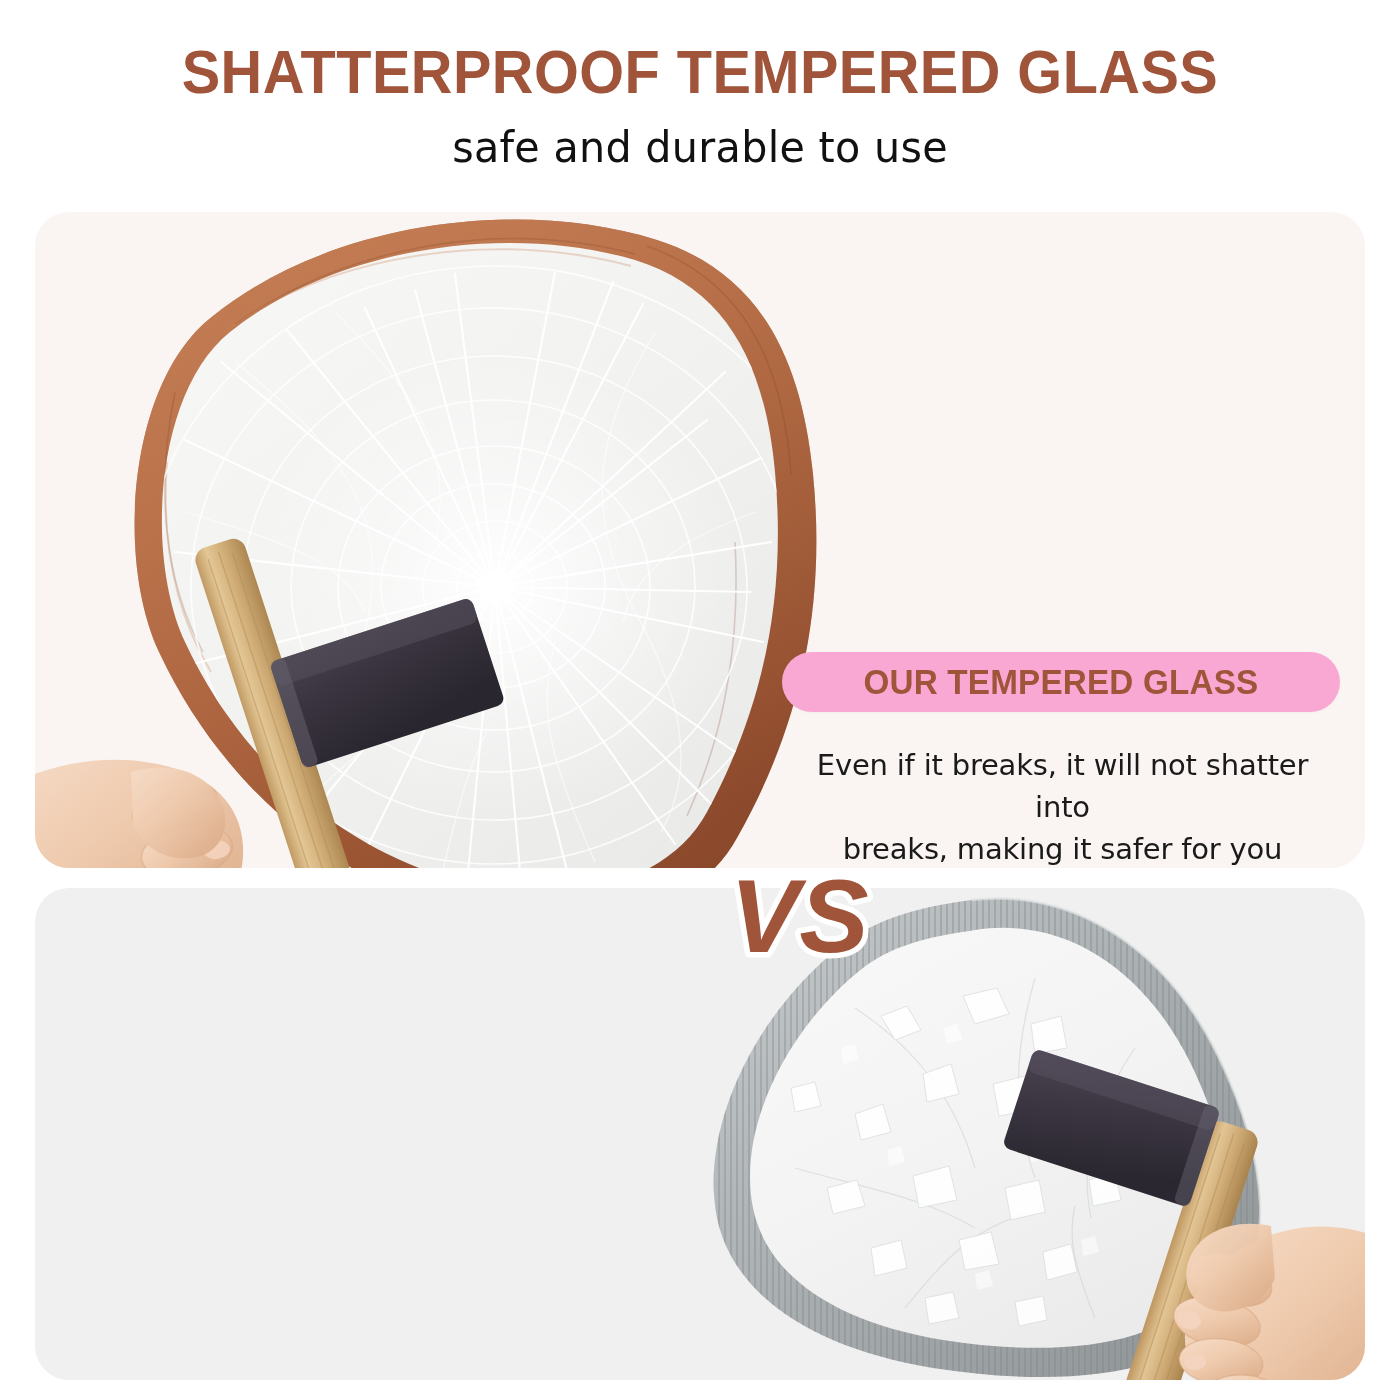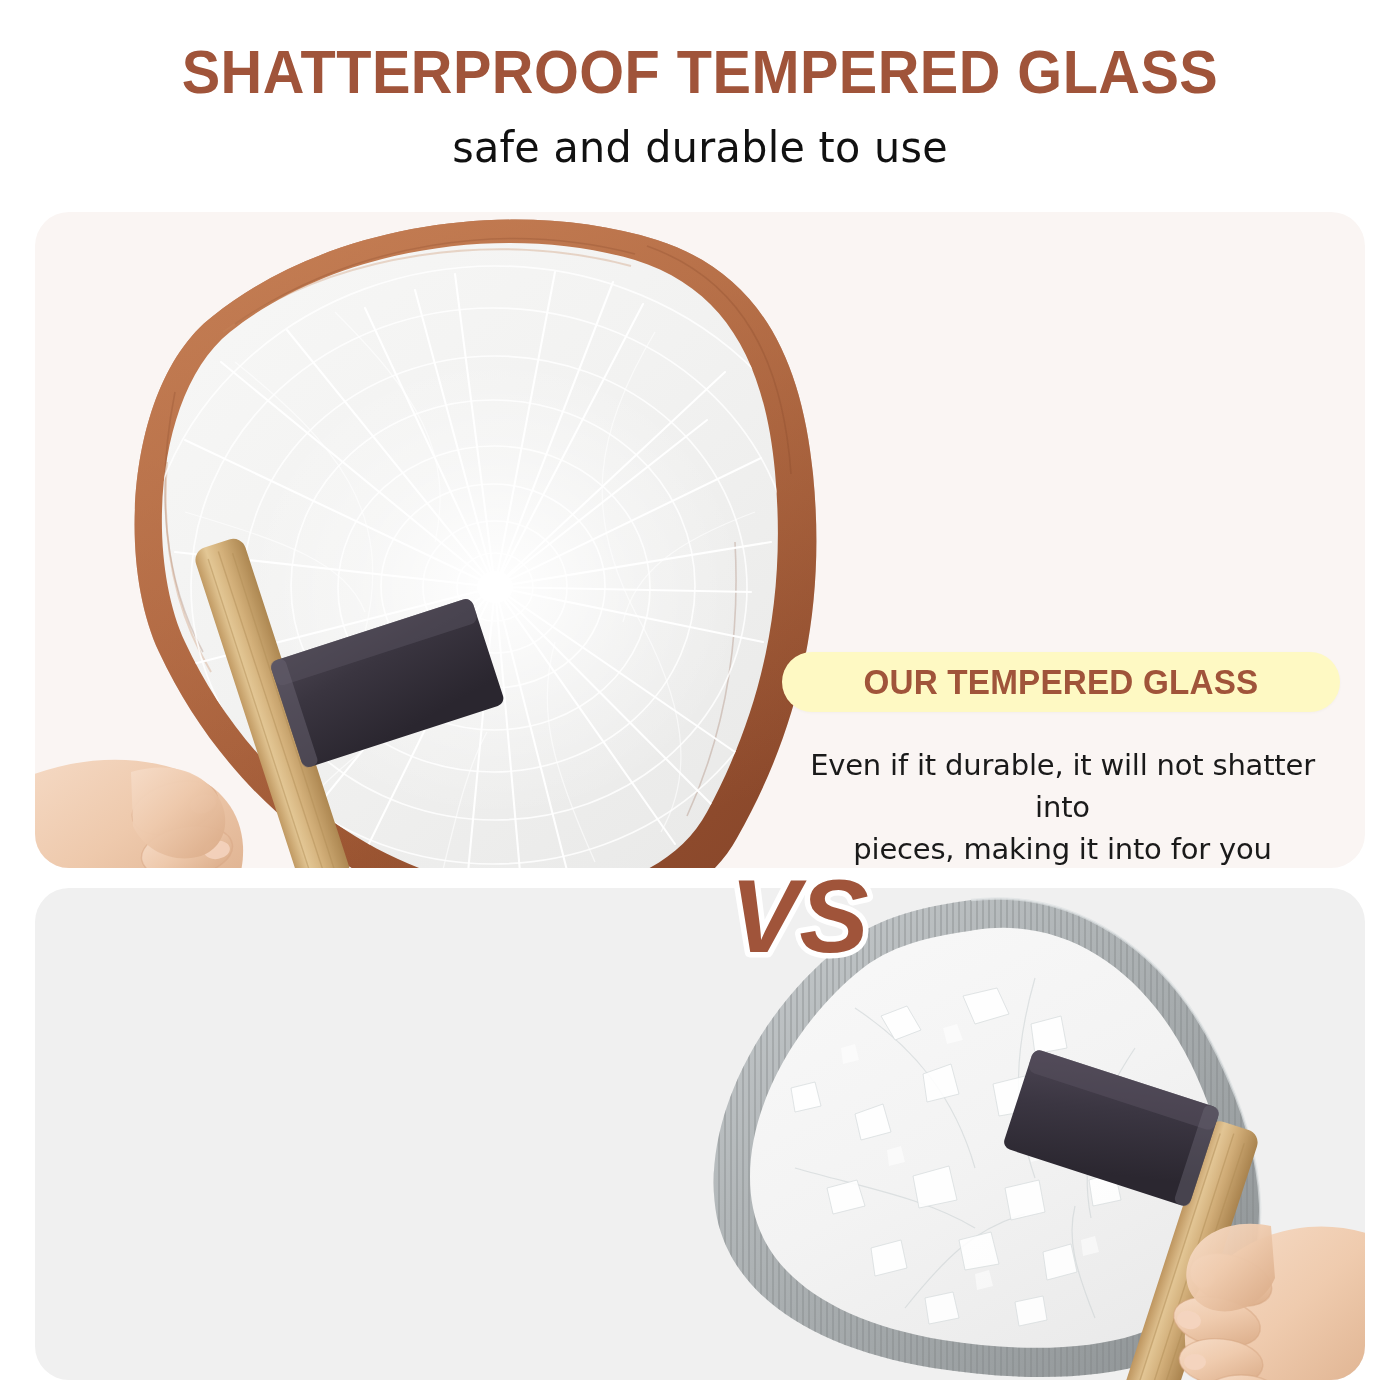--- a/index.html
+++ b/index.html
@@ -81,21 +81,21 @@
     display: flex;
     align-items: center;
     justify-content: center;
     box-shadow: 0 1px 3px rgba(0,0,0,0.03);
   }
   .pill-our {
     left: 747px;
     top: 440px;
     width: 558px;
     height: 60px;
-    background: #fef9c3;
+    background: #f9a8d4;
   }
   .pill-label {
     font-size: 35px;
     font-weight: 700;
     letter-spacing: 0.2px;
     white-space: nowrap;
     font-family: "Liberation Sans", sans-serif;
     transform: scaleX(0.95);
   }
   .pill-our .pill-label { color: #A0543A; }
@@ -314,22 +314,22 @@
                  C 140,652 110,640 98,614 Z" fill="url(#skinGrad)" opacity="0.95"></path>
       </g>
     </svg>
   </div>
 
   <div class="pill pill-our">
     <span class="pill-label">OUR TEMPERED GLASS</span>
   </div>
 
   <div class="body-copy copy-our">
-    <span class="copy-line">Even if it durable, it will not shatter into</span>
-    <span class="copy-line">pieces, making it into for you</span>
+    <span class="copy-line">Even if it breaks, it will not shatter into</span>
+    <span class="copy-line">breaks, making it safer for you</span>
 
   </div>
 </div>
 
 <div class="panel panel-bottom">
 
   <div class="stage stage-bottom">
     <svg width="690" height="492" viewBox="0 0 690 492" xmlns="http://www.w3.org/2000/svg">
       <defs>
         <linearGradient id="metalGrad" x1="0" y1="0" x2="1" y2="1">

